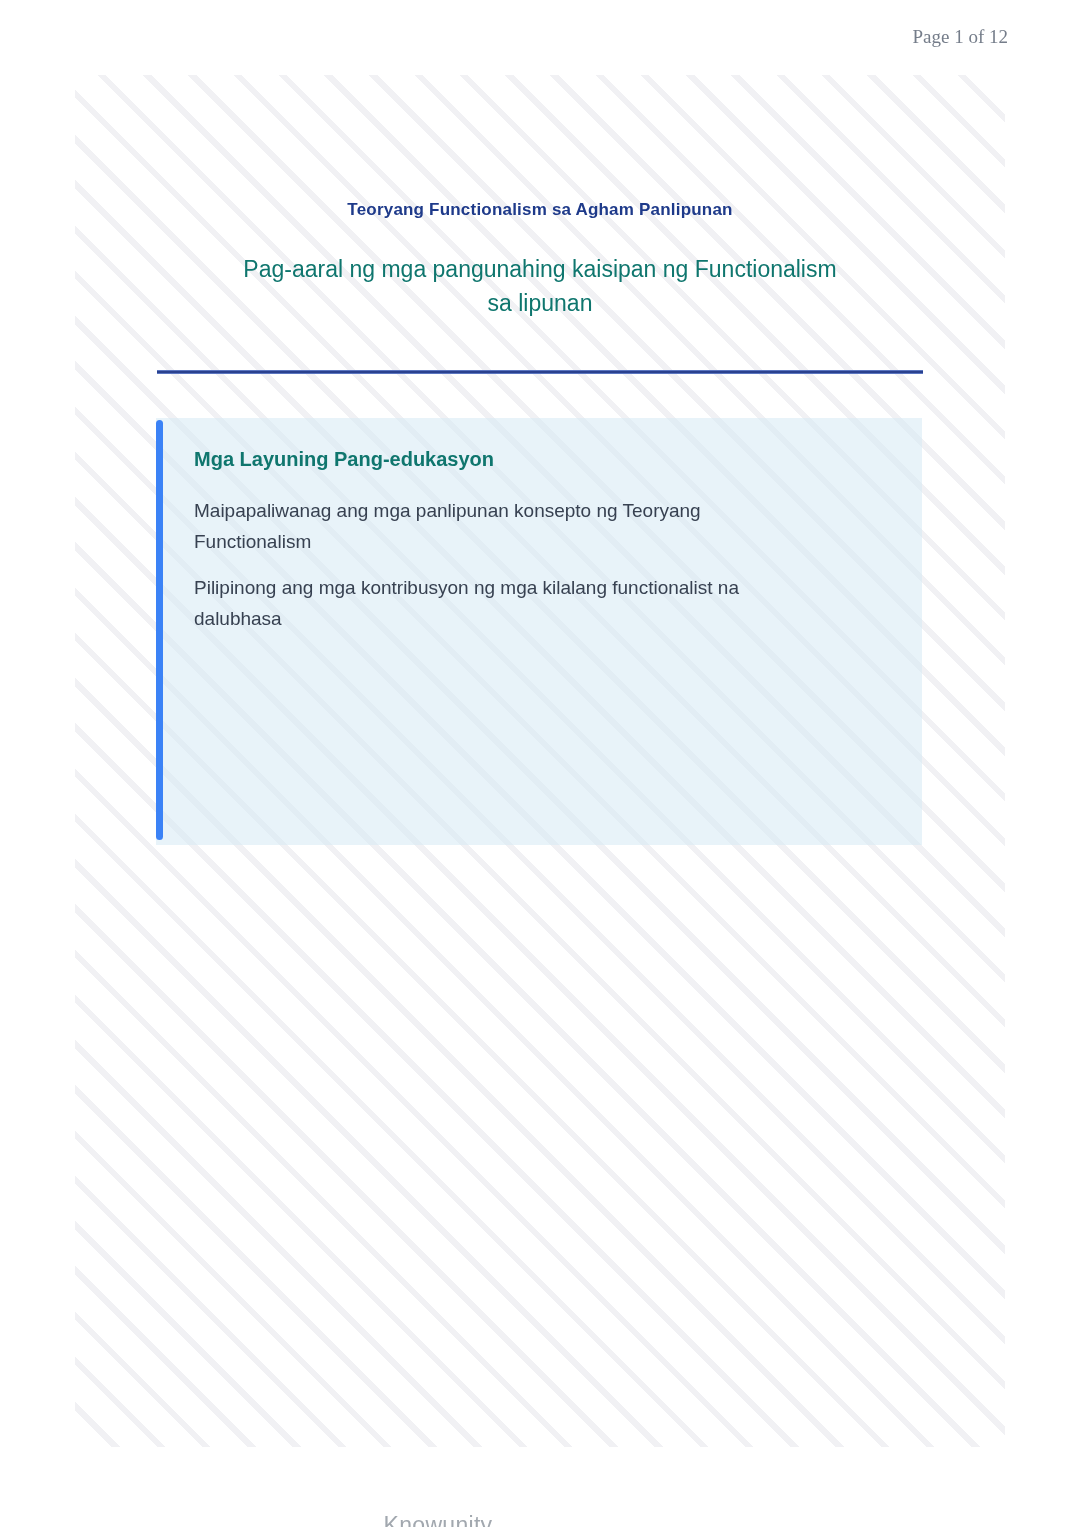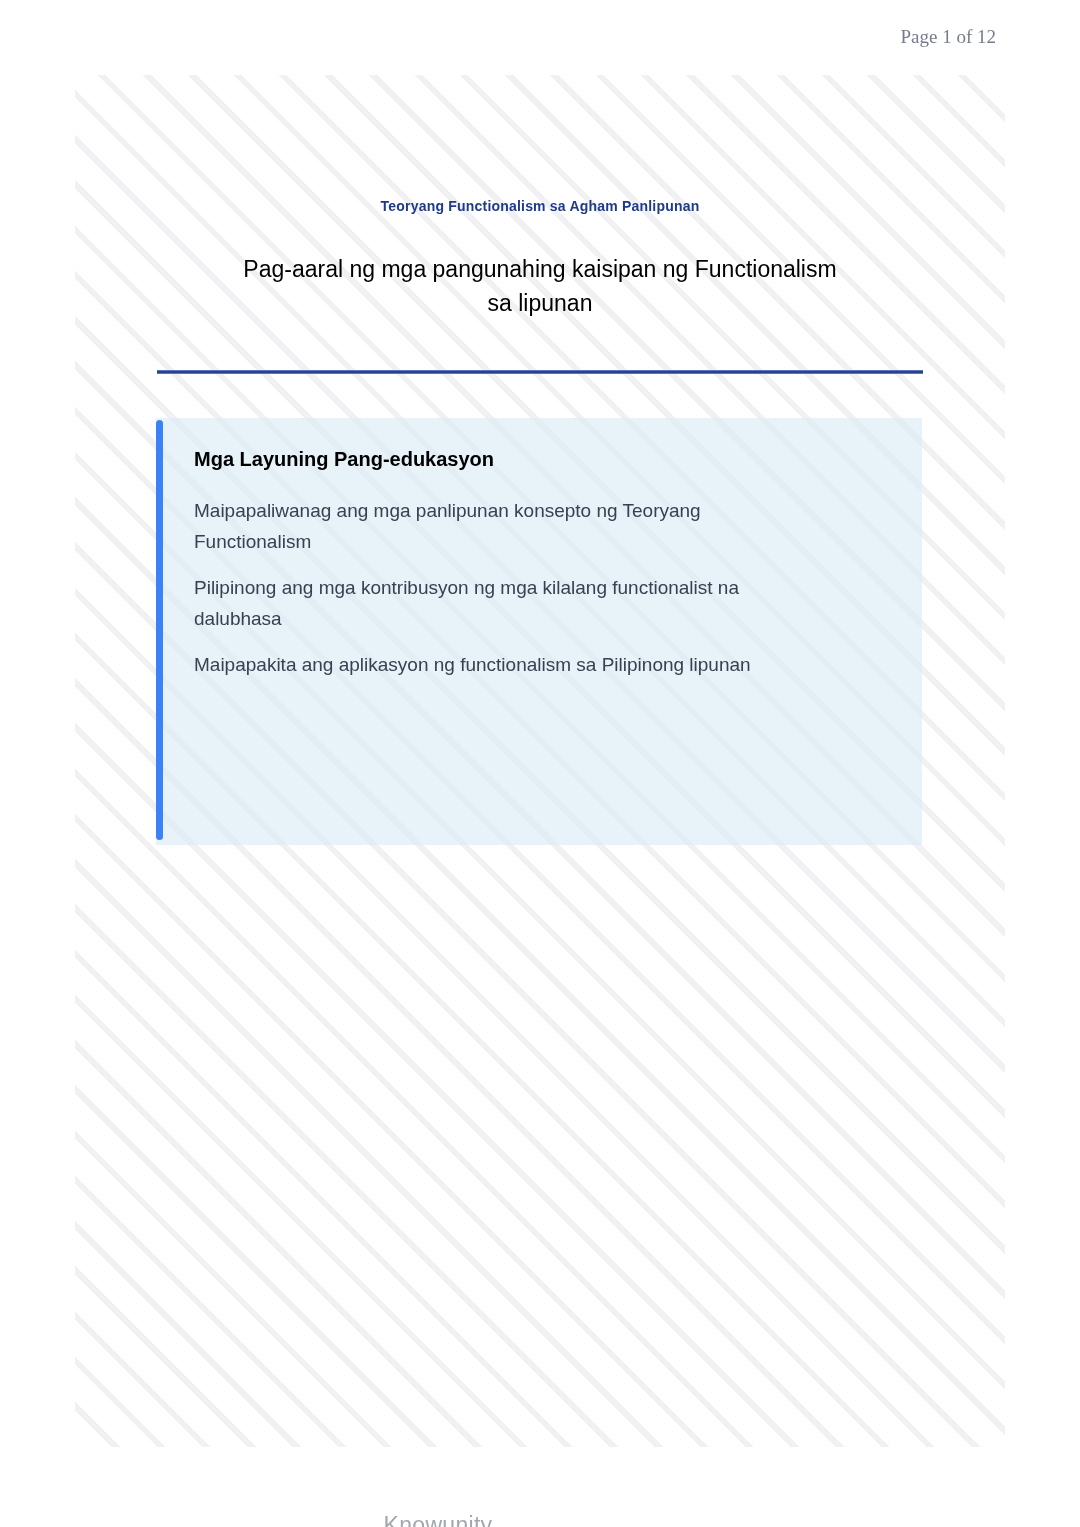--- a/index.html
+++ b/index.html
@@ -30,47 +30,47 @@
       #f1f1f4 32px
     );
     border-radius: 6px;
     z-index: 0;
   }
   .content { position: absolute; inset: 0; z-index: 1; }
 
   .page-number {
     position: absolute;
     top: 26px;
-    right: 84px;
+    right: 72px;
     font-family: "Liberation Serif", serif;
     font-size: 19px;
     color: #757d8a;
   }
 
   .doc-title {
     position: absolute;
     top: 189px;
     left: 157px;
     width: 766px;
     text-align: center;
-    font-size: 14px;
+    font-size: 17px;
     font-weight: bold;
     color: #1e3a8a;
     letter-spacing: 0.2px;
   }
 
   .doc-subtitle {
     position: absolute;
     top: 252px;
     left: 157px;
     width: 766px;
     text-align: center;
     font-size: 23px;
     line-height: 34px;
-    color: #000000;
+    color: #0f766e;
     white-space: pre-line;
   }
 
   .divider {
     position: absolute;
     top: 370px;
     left: 157px;
     width: 766px;
     height: 4px;
     background: #2a418e;
@@ -94,21 +94,21 @@
     left: 0;
     top: 2px;
     width: 7px;
     height: 420px;
     background: #3b82f6;
     border-radius: 4px;
   }
   .objectives-heading {
     font-size: 20px;
     font-weight: bold;
-    color: #000000;
+    color: #0f766e;
     margin: 0 0 24px 0;
   }
   .objective-item {
     font-size: 19px;
     line-height: 31px;
     color: #374151;
     margin: 0 0 15px 0;
     white-space: pre-line;
     max-width: 680px;
   }
@@ -144,19 +144,18 @@
 
     <section class="objectives-panel">
       <div class="accent-bar"></div>
 
       <h2 class="objectives-heading">Mga Layuning Pang-edukasyon</h2>
 
       <p class="objective-item">Maipapaliwanag ang mga panlipunan konsepto ng Teoryang
 Functionalism</p>
       <p class="objective-item">Pilipinong ang mga kontribusyon ng mga kilalang functionalist na
 dalubhasa</p>
-      <p class="objective-item">Maipapakita ang aplikasyon ng functionalism sa Pilipinong lipunan</p>
     </section>
 
     <div class="footer-brand">Knowunity</div>
 
   </div>
 </div>
 
 </body></html>

